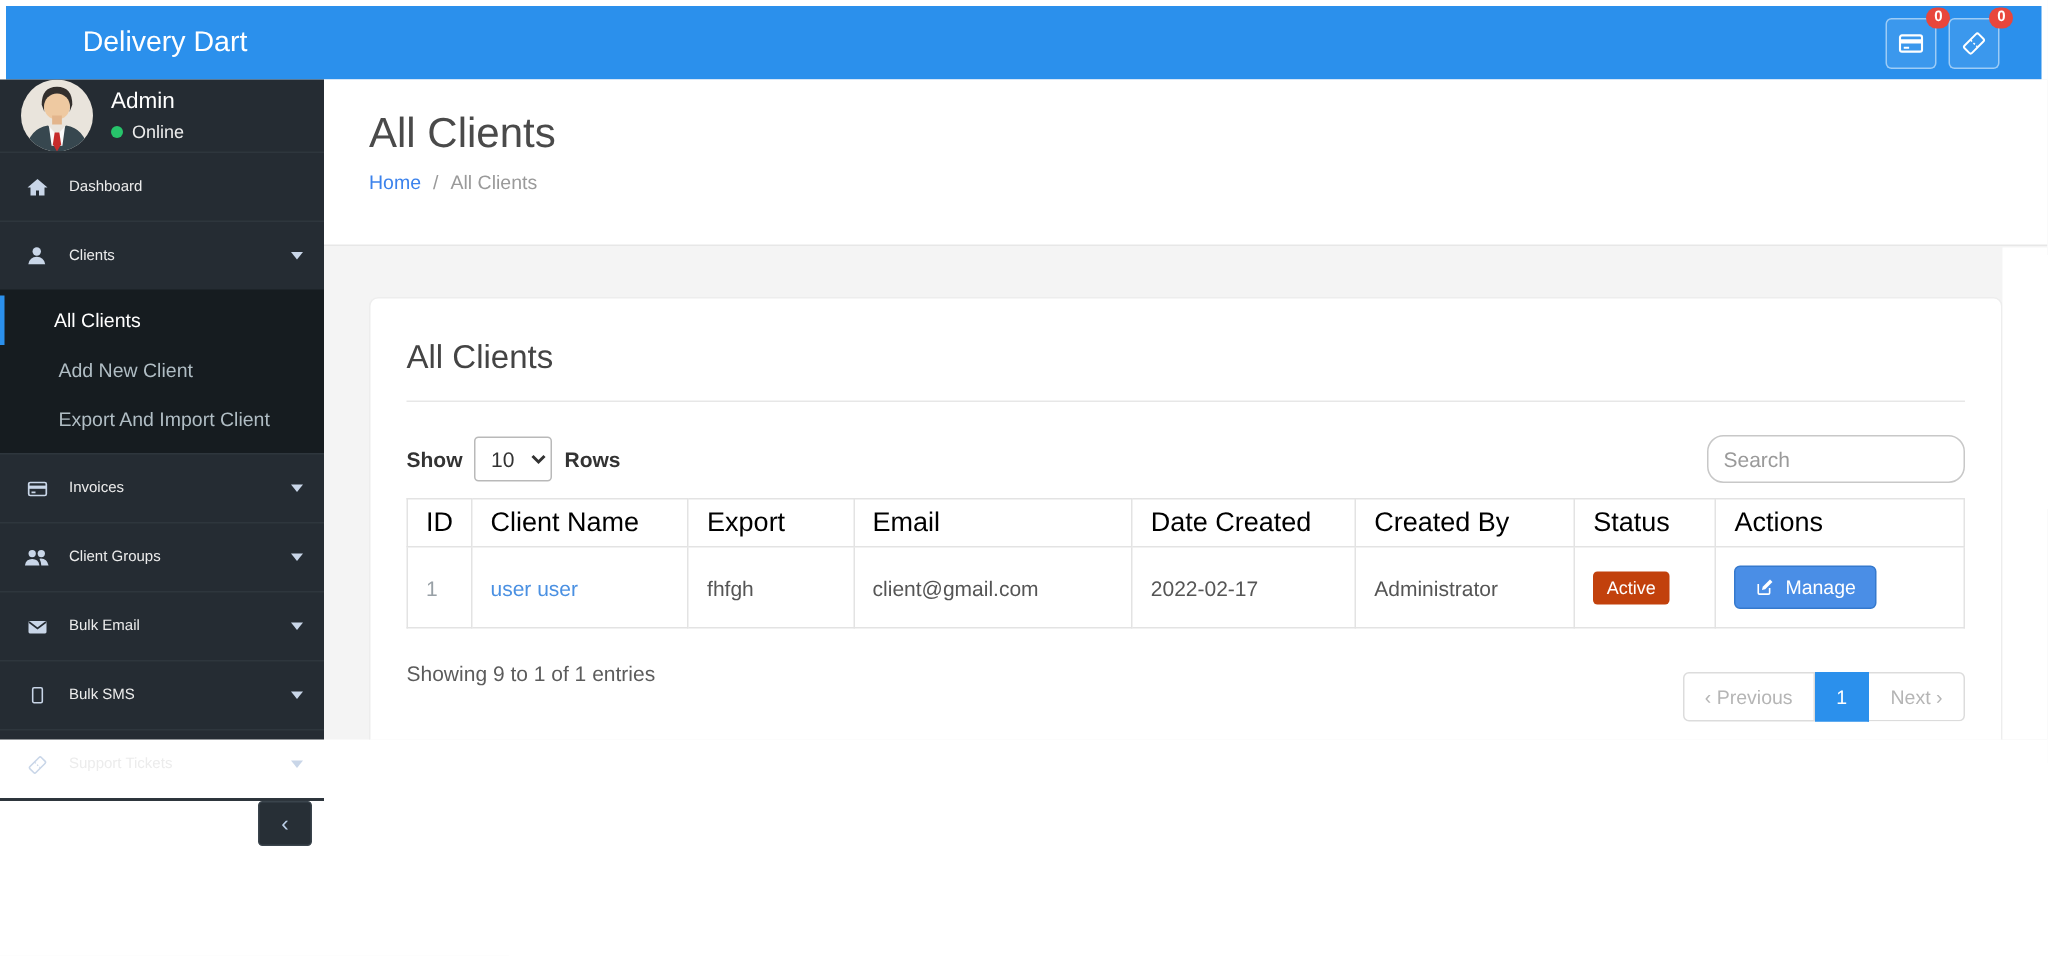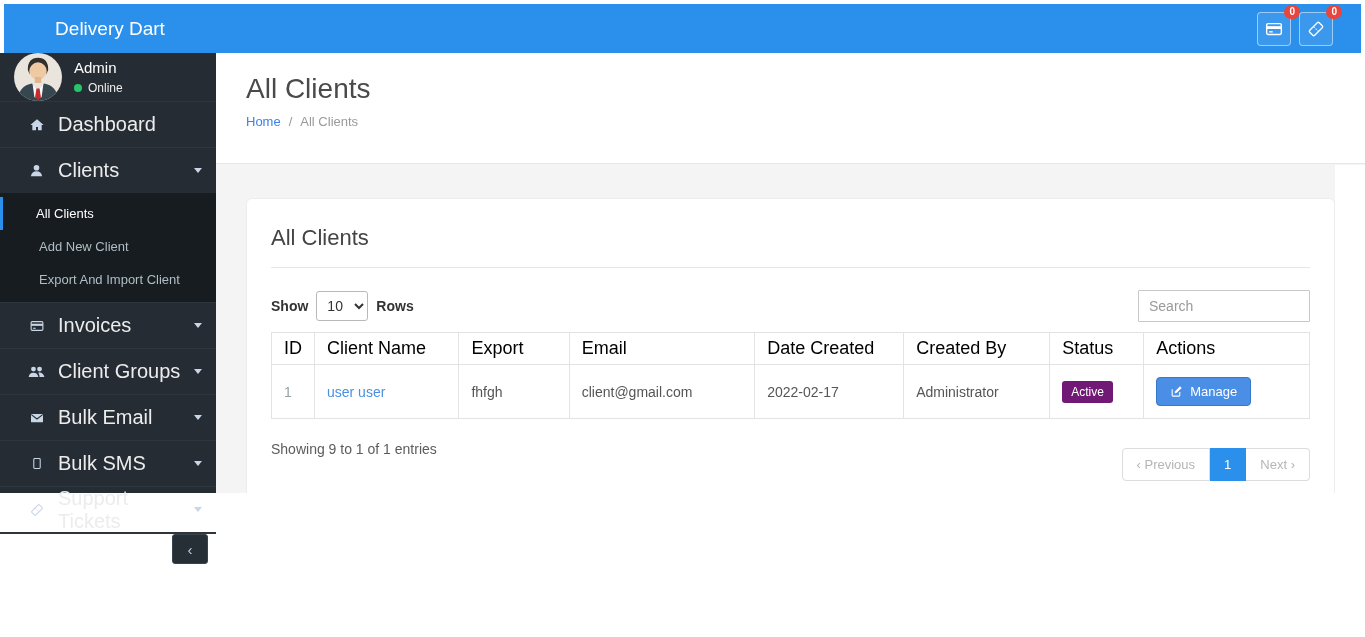--- a/index.html
+++ b/index.html
@@ -25,21 +25,21 @@
 
   
   .sidebar { width:216px; background:#252c33; display:flex; flex-direction:column; color:#ececec; }
   .user-panel { height:88px; display:flex; align-items:center; padding:0 14px; gap:12px; }
   .panel-avatar { width:48px; height:48px; border-radius:50%; overflow:hidden; flex:none; }
   .panel-name { font-size:15px; color:#fff; margin-bottom:5px; }
   .panel-status { font-size:12px; color:#ededed; display:flex; align-items:center; gap:6px; }
   .dot { width:8px; height:8px; border-radius:50%; background:#27c46b; display:inline-block; }
 
   .menu { display:flex; flex-direction:column; }
-  .menu-item { height:46px; display:flex; align-items:center; padding:0 14px 0 28px; gap:13px; font-size:20px; color:#ececec;
+  .menu-item { height:46px; display:flex; align-items:center; padding:0 14px 0 16px; gap:13px; font-size:10px; color:#ececec;
                border-top:1px solid #2e363d; cursor:pointer; text-decoration:none; }
   .menu-item .mi-icon { width:17px; display:flex; justify-content:center; color:#c9d6e8; flex:none; }
   .menu-item .mi-label { flex:1; }
   .mi-caret { width:0; height:0; border-left:4px solid transparent; border-right:4px solid transparent; border-top:5px solid #c9d6e8; }
   .submenu { background:#161c20; padding:4px 0 6px 0; }
   .sub-item { display:flex; align-items:center; height:33px; padding-left:36px; font-size:13px; color:#b0bdc4;
               border-left:3px solid transparent; cursor:pointer; text-decoration:none; }
   .sub-item.active { border-left-color:#2b90ec; color:#fff; padding-left:33px; }
   .sidebar-strip { height:8px; border-top:1px solid #2e363d; border-bottom:1px solid #2e363d; background:#2a3138; }
   .sidebar-fill { flex:1; }
@@ -57,31 +57,31 @@
 
   .content-body { padding:34px 30px 0 30px; }
   .card { background:#fff; border:1px solid #ededed; border-radius:6px; padding:26px 24px 44px 24px; }
   .card-title { font-size:22px; font-weight:400; color:#444; }
   .card hr { border:none; border-top:1px solid #e7e7e7; margin:16px 0 0 0; }
 
   .controls { margin-top:22px; display:flex; justify-content:space-between; align-items:center; }
   .show-group { display:flex; align-items:center; gap:8px; font-size:14px; font-weight:bold; color:#333; }
   .page-size { width:52px; height:30px; border:1px solid #b9b9b9; border-radius:3px; font-size:14px; color:#333;
                padding-left:6px; background:#fff; }
-  .search-input { width:172px; height:32px; border:1px solid #c8c8c8; border-radius:1px; padding:0 10px; font-size:14px; color:#555;
+  .search-input { width:172px; height:32px; border:1px solid #c8c8c8; border-radius:11px; padding:0 10px; font-size:14px; color:#555;
                   font-family:"Liberation Sans", sans-serif; }
   .search-input::placeholder { color:#9a9a9a; }
 
   table { width:100%; border-collapse:collapse; margin-top:10px; }
   th, td { border:1px solid #e3e3e3; text-align:left; font-weight:400; }
   th { font-size:18px; color:#000000; padding:5px 12px; }
   td { font-size:14px; color:#555; padding:12px 12px; }
   td.id-cell { color:#98a0a6; }
   td a.client-link { color:#4a90e2; text-decoration:none; cursor:pointer; }
-  .status-badge { background:#701a75; color:#fff; font-size:12px; padding:4px 9px; border-radius:3px; display:inline-block; }
+  .status-badge { background:#c2410c; color:#fff; font-size:12px; padding:4px 9px; border-radius:3px; display:inline-block; }
   .manage-btn { background:#4a8ee6; border:1px solid #3579cd; color:#fff; font-size:13px; border-radius:4px;
                 padding:6px 13px; display:inline-flex; align-items:center; gap:7px; cursor:pointer;
                 font-family:"Liberation Sans", sans-serif; }
 
   .card-foot { margin-top:22px; display:flex; justify-content:space-between; align-items:flex-start; }
   .summary { font-size:14px; color:#5c5c5c; }
   .pagination { display:flex; margin-top:7px; }
   .page-btn { border:1px solid #dcdcdc; background:#fff; color:#b5b5b5; font-size:13px; padding:9px 14px; cursor:pointer;
               text-decoration:none; line-height:1; }
   .page-btn:first-child { border-radius:4px 0 0 4px; }

